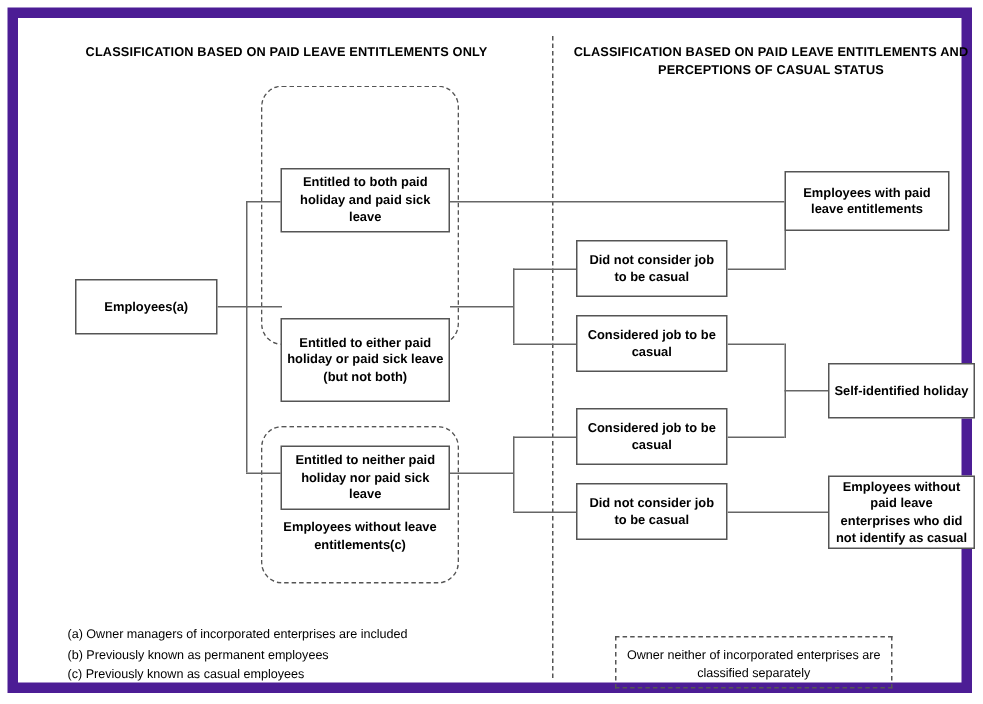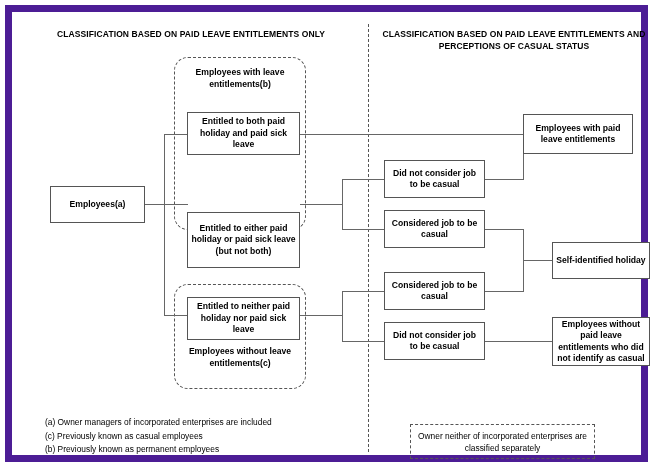--- a/index.html
+++ b/index.html
@@ -115,21 +115,20 @@
 
 <div id="page">
   <div id="frame">
 
     <div class="col-header" id="hdr-left">CLASSIFICATION BASED ON PAID LEAVE ENTITLEMENTS ONLY</div>
     <div class="col-header" id="hdr-right">CLASSIFICATION BASED ON PAID LEAVE ENTITLEMENTS AND PERCEPTIONS OF CASUAL STATUS</div>
 
     <div id="divider"></div>
 
     <div class="group" style="left:162px; top:45px; width:132px; height:173px;"></div>
-    <div class="group-label" style="left:168px; top:54px; width:120px;">Employees with leave entitlements(b)</div>
 
     <div class="group" style="left:162px; top:272px; width:132px; height:105px;"></div>
     <div class="group-label" style="left:168px; top:333px; width:120px;">Employees without leave entitlements(c)</div>
 
     <div class="hline" style="left:133px; top:192px; width:20px;"></div>
     <div class="vline" style="left:152px; top:122px; height:181px;"></div>
     <div class="hline" style="left:152px; top:122px; width:24px;"></div>
     <div class="hline" style="left:152px; top:192px; width:24px;"></div>
     <div class="hline" style="left:152px; top:303px; width:24px;"></div>
 
@@ -190,27 +189,27 @@
 
     <div class="box" style="left:511px; top:102px; width:110px; height:40px;">
       <span>Employees with paid leave entitlements</span>
     </div>
 
     <div class="box" style="left:540px; top:230px; width:98px; height:37px;">
       <span>Self-identified holiday</span>
     </div>
 
     <div class="box" style="left:540px; top:305px; width:98px; height:49px;">
-      <span>Employees without paid leave entitlements who did not identify as casual</span>
+      <span>Employees without paid leave enterprises who did not identify as casual</span>
     </div>
 
     <div id="footnotes">
       <div>(a) Owner managers of incorporated enterprises are included</div>
+      <div>(b) Previously known as permanent employees</div>
       <div>(c) Previously known as casual employees</div>
-      <div>(b) Previously known as permanent employees</div>
     </div>
 
     <div id="notebox">
       <span>Owner neither of incorporated enterprises are classified separately</span>
     </div>
 
   </div>
 </div>
 
 </body></html>

